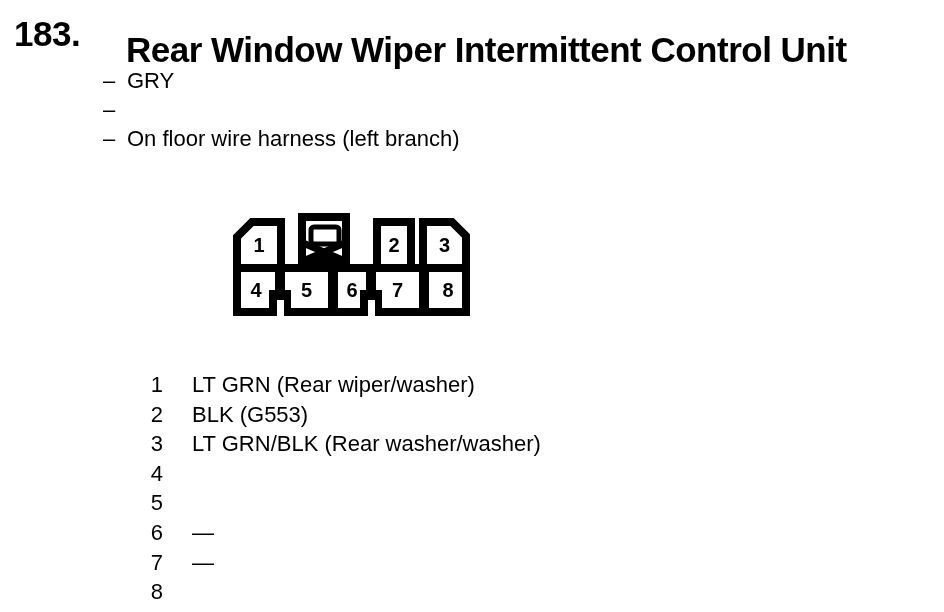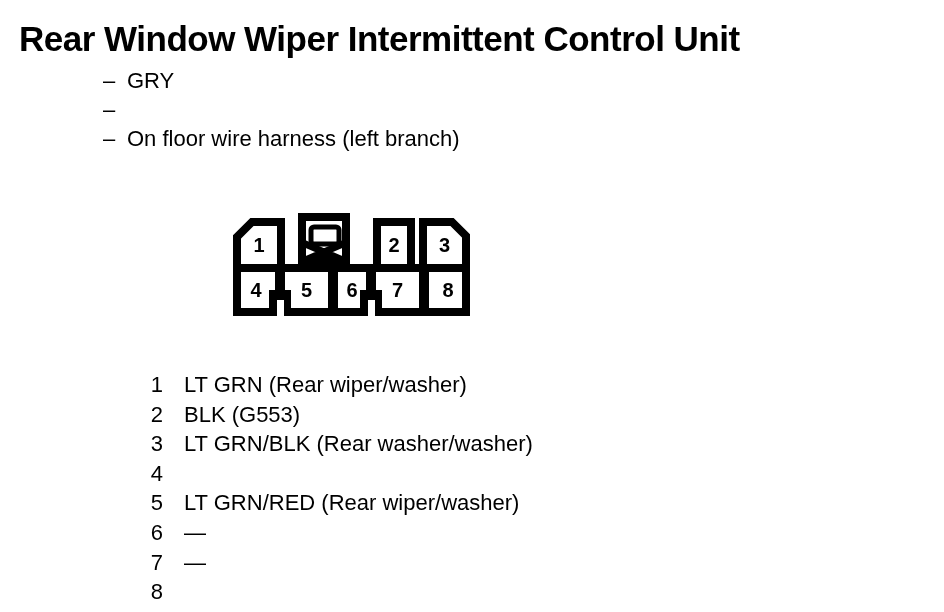--- a/index.html
+++ b/index.html
@@ -12,21 +12,21 @@
   }
   .page { position: relative; width: 944px; height: 612px; background: #ffffff; }
 
   
   .title-row {
     position: absolute; left: 14px; top: 14px;
     display: flex; white-space: nowrap;
     font-size: 35px; font-weight: 700; letter-spacing: -0.5px;
   }
   .sec-num { flex: 0 0 96px; }
-  h1.page-title { margin: 5px; font: inherit; }
+  h1.page-title { margin: 16px; font: inherit; }
 
   
   .attr-list {
     position: absolute; left: 103px; top: 66px;
     margin: 0; padding: 0; list-style: none;
     font-size: 22px; line-height: 29px;
   }
   .attr-item { display: flex; white-space: nowrap; }
   .attr-dash { flex: 0 0 24px; }
 
@@ -47,28 +47,29 @@
   .cell-8 { left: 205px; top: 68px; width: 36px; height: 44px; }
 
   
   .pin-list {
     position: absolute; left: 0; top: 370px;
     margin: 0; padding: 0; list-style: none;
     font-size: 22px; line-height: 29.6px;
   }
   .pin-row { display: flex; white-space: nowrap; }
   .pin-num { flex: 0 0 163px; text-align: right; }
-  .pin-desc { margin-left: 21px; }
+  .pin-desc { margin-left: 29px; }
 </style>
 </head>
 <body>
 
 <div class="page">
 
   <header class="title-row">
+    <span class="sec-num">183.</span>
     <h1 class="page-title">Rear Window Wiper Intermittent Control Unit</h1>
   </header>
 
   <ul class="attr-list">
     <li class="attr-item">
       <span class="attr-dash">–</span>
       <span class="attr-text">GRY</span>
     </li>
     <li class="attr-item">
       <span class="attr-dash">–</span>
@@ -124,21 +125,20 @@
     </li>
     <li class="pin-row">
       <span class="pin-num">3</span>
       <span class="pin-desc">LT GRN/BLK (Rear washer/washer)</span>
     </li>
     <li class="pin-row">
       <span class="pin-num">4</span>
     </li>
     <li class="pin-row">
       <span class="pin-num">5</span>
-      <span class="pin-desc">LT GRN/RED (Rear wiper/washer)</span>
     </li>
     <li class="pin-row">
       <span class="pin-num">6</span>
       <span class="pin-desc">—</span>
     </li>
     <li class="pin-row">
       <span class="pin-num">7</span>
       <span class="pin-desc">—</span>
     </li>
     <li class="pin-row">

